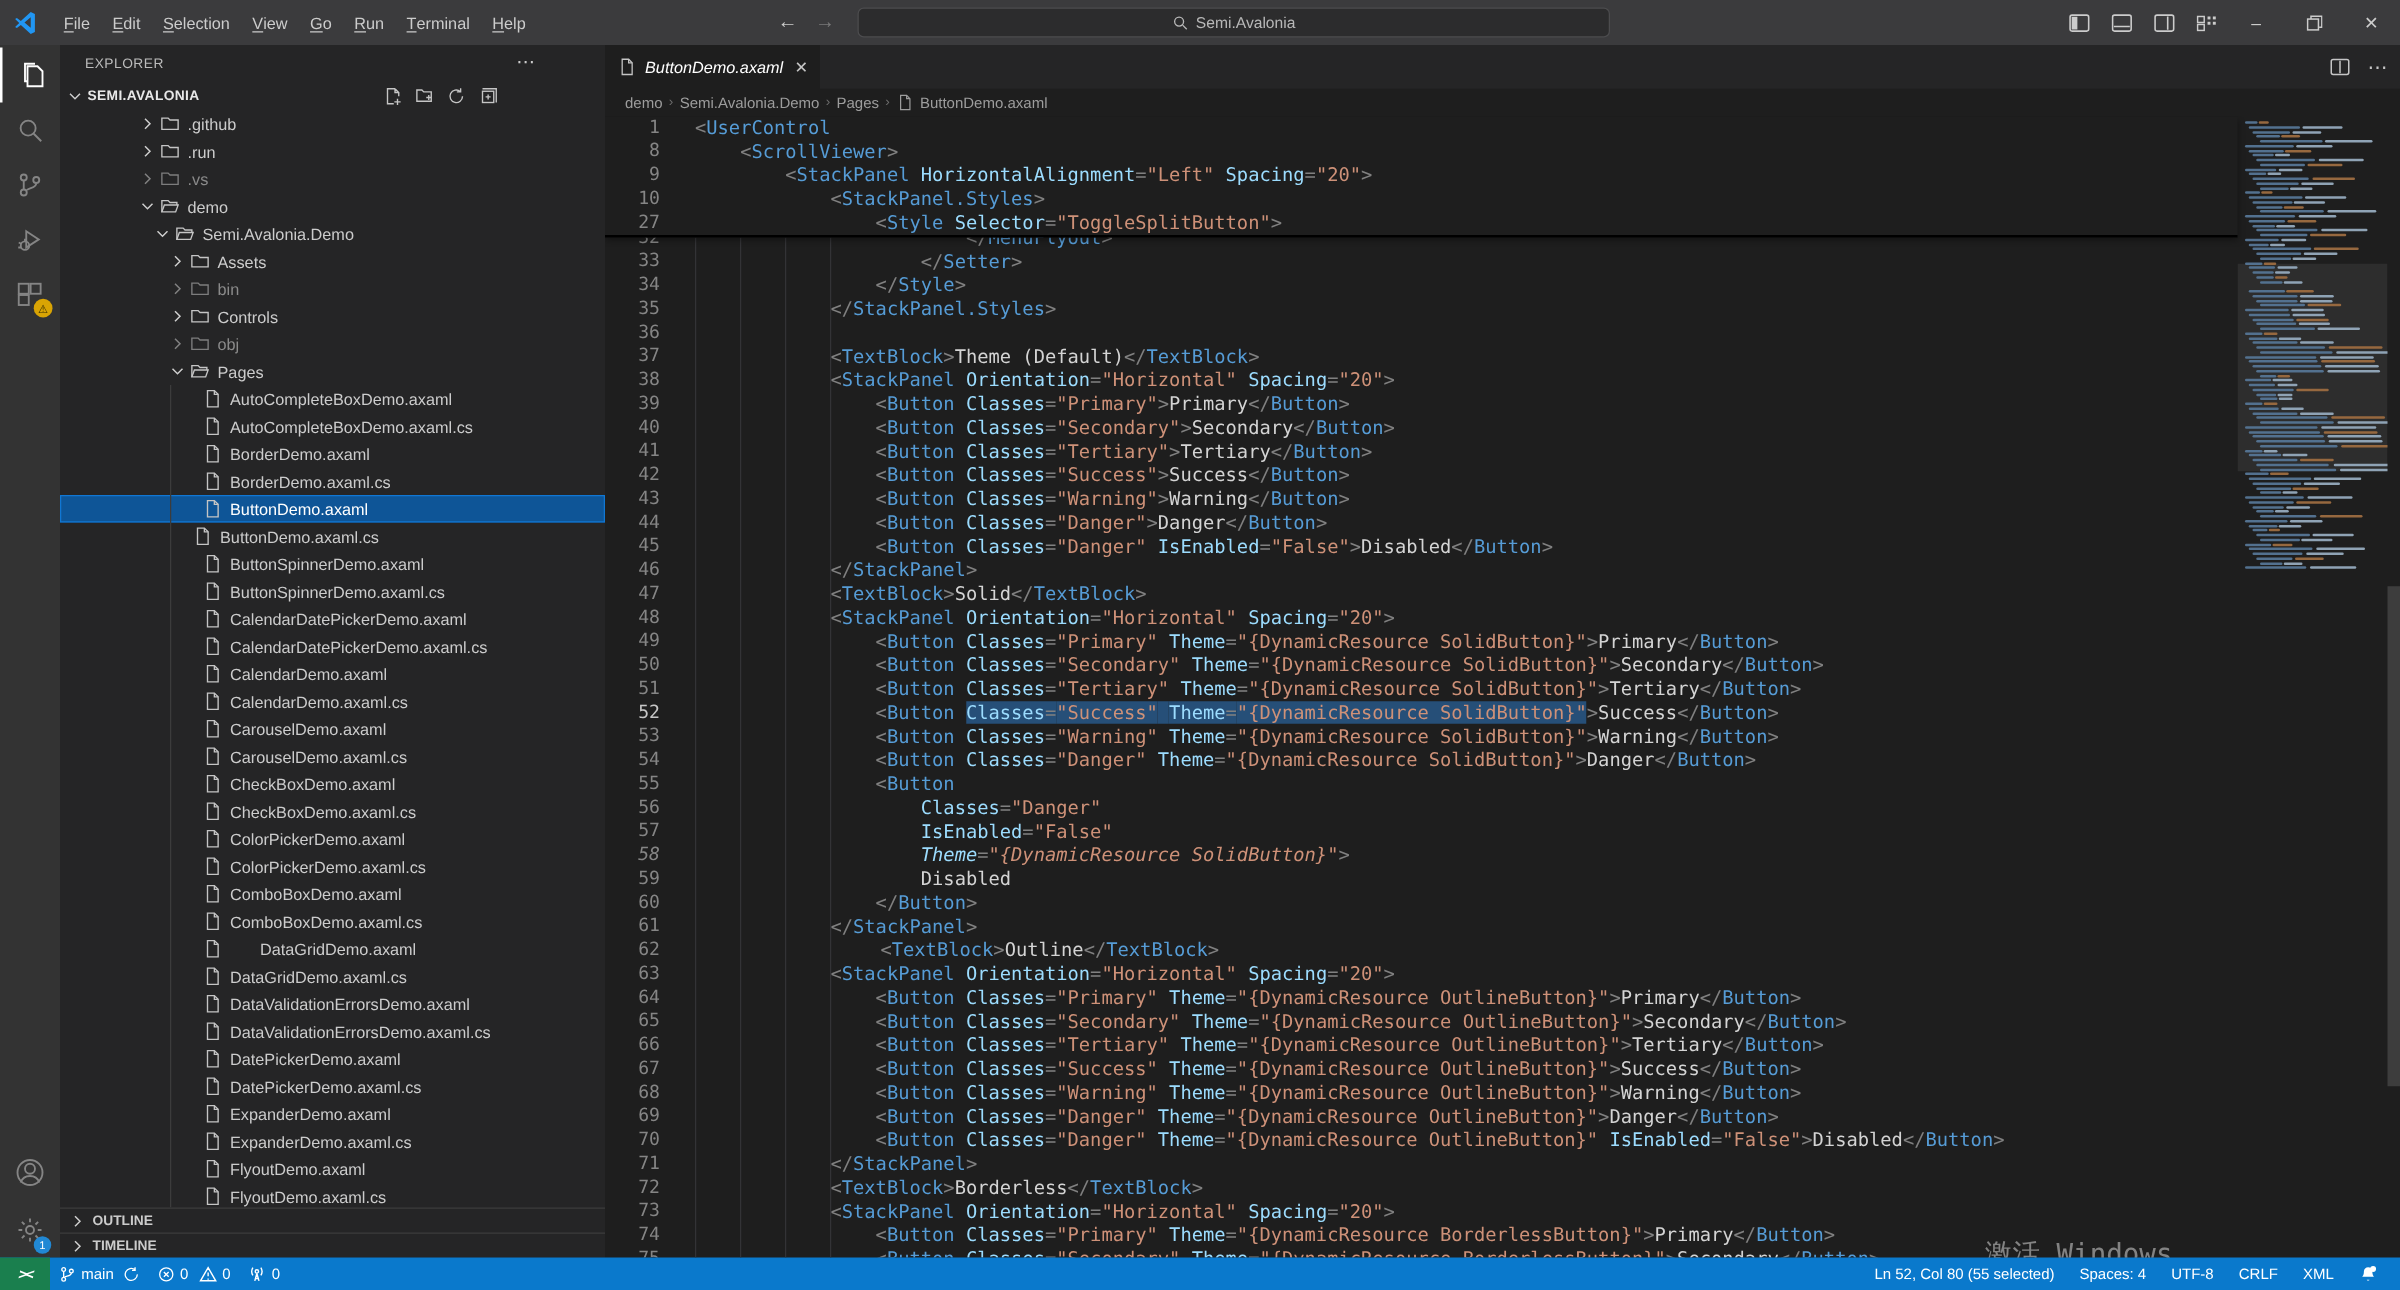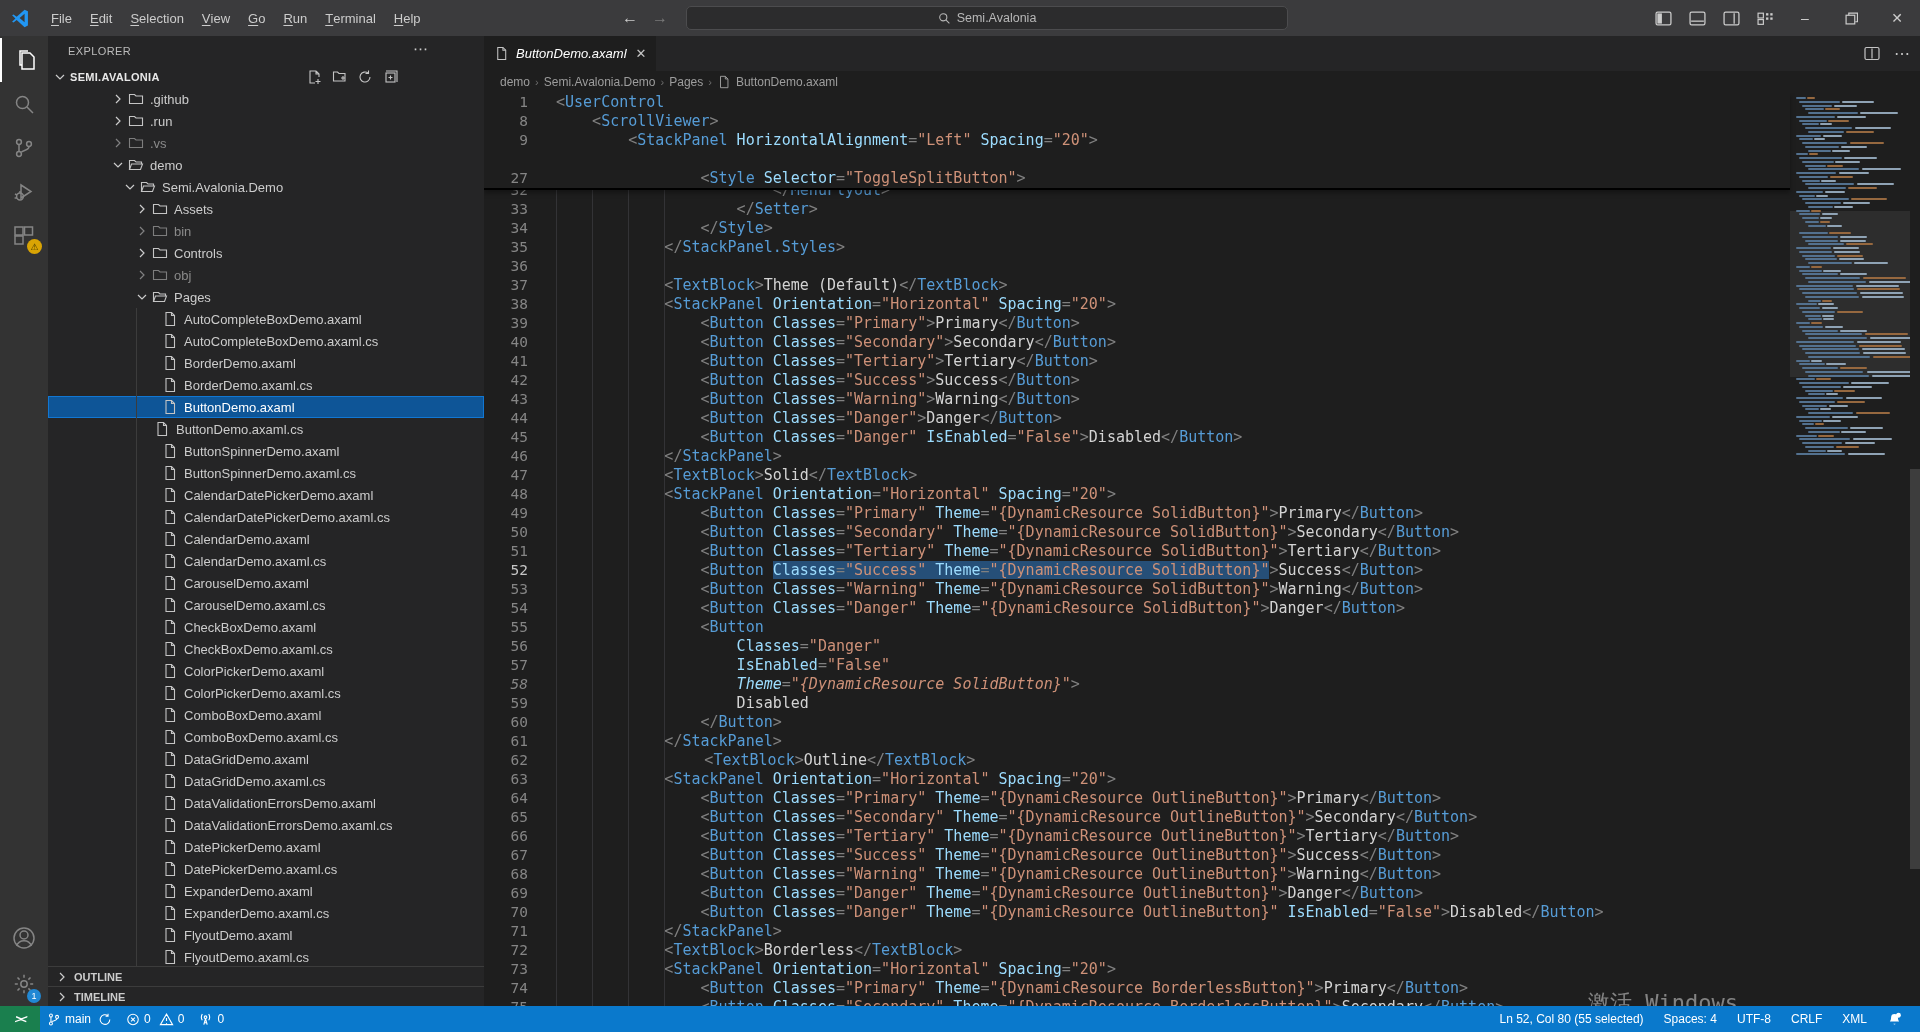--- a/index.html
+++ b/index.html
@@ -531,21 +531,21 @@
       </div>
       <div class="trow" style="top: 638px; padding-left: 112px;">
         <div class="ficon">
           <svg width="16" height="16" viewBox="0 0 16 16">
             <path d="M4 1.5h5.5l3 3V14.5H4z"></path>
             <path d="M9.5 1.5v3h3"></path>
           </svg>
         </div>
         <div>ComboBoxDemo.axaml.cs</div>
       </div>
-      <div class="trow" style="top: 660px; padding-left: 112px;">
+      <div class="trow" style="top: 660px; padding-left: 112px; gap: 24px;">
         <div class="ficon">
           <svg width="16" height="16" viewBox="0 0 16 16">
             <path d="M4 1.5h5.5l3 3V14.5H4z"></path>
             <path d="M9.5 1.5v3h3"></path>
           </svg>
         </div>
         <div>DataGridDemo.axaml</div>
       </div>
       <div class="trow" style="top: 682px; padding-left: 112px;">
         <div class="ficon">
@@ -729,20 +729,21 @@
         <div class="crow" style="top: 829px;"><div class="ln">71</div><div class="ctext" style="left: 180.372px;"><span class="tok-g">&lt;/</span><span class="tok-t">StackPanel</span><span class="tok-g">&gt;</span></div></div>
         <div class="crow" style="top: 848px;"><div class="ln">72</div><div class="ctext" style="left: 180.372px;"><span class="tok-g">&lt;</span><span class="tok-t">TextBlock</span><span class="tok-g">&gt;</span><span class="tok-w">Borderless</span><span class="tok-g">&lt;/</span><span class="tok-t">TextBlock</span><span class="tok-g">&gt;</span></div></div>
         <div class="crow" style="top: 867px;"><div class="ln">73</div><div class="ctext" style="left: 180.372px;"><span class="tok-g">&lt;</span><span class="tok-t">StackPanel</span><span class="tok-w"> </span><span class="tok-a">Orientation</span><span class="tok-g">=</span><span class="tok-s">"Horizontal"</span><span class="tok-w"> </span><span class="tok-a">Spacing</span><span class="tok-g">=</span><span class="tok-s">"20"</span><span class="tok-g">&gt;</span></div></div>
         <div class="crow" style="top: 886px;"><div class="ln">74</div><div class="ctext" style="left: 216.496px;"><span class="tok-g">&lt;</span><span class="tok-t">Button</span><span class="tok-w"> </span><span class="tok-a">Classes</span><span class="tok-g">=</span><span class="tok-s">"Primary"</span><span class="tok-w"> </span><span class="tok-a">Theme</span><span class="tok-g">=</span><span class="tok-s">"{DynamicResource BorderlessButton}"</span><span class="tok-g">&gt;</span><span class="tok-w">Primary</span><span class="tok-g">&lt;/</span><span class="tok-t">Button</span><span class="tok-g">&gt;</span></div></div>
         <div class="crow" style="top: 905px;"><div class="ln">75</div><div class="ctext" style="left: 216.496px;"><span class="tok-g">&lt;</span><span class="tok-t">Button</span><span class="tok-w"> </span><span class="tok-a">Classes</span><span class="tok-g">=</span><span class="tok-s">"Secondary"</span><span class="tok-w"> </span><span class="tok-a">Theme</span><span class="tok-g">=</span><span class="tok-s">"{DynamicResource BorderlessButton}"</span><span class="tok-g">&gt;</span><span class="tok-w">Secondary</span><span class="tok-g">&lt;/</span><span class="tok-t">Button</span><span class="tok-g">&gt;</span></div></div>
       </div>
     <div id="sticky">
         <div class="crow" style="top: 0px;"><div class="ln">1</div><div class="ctext" style="left: 72px;"><span class="tok-g">&lt;</span><span class="tok-t">UserControl</span></div></div>
         <div class="crow" style="top: 19px;"><div class="ln">8</div><div class="ctext" style="left: 108.124px;"><span class="tok-g">&lt;</span><span class="tok-t">ScrollViewer</span><span class="tok-g">&gt;</span></div></div>
         <div class="crow" style="top: 38px;"><div class="ln">9</div><div class="ctext" style="left: 144.248px;"><span class="tok-g">&lt;</span><span class="tok-t">StackPanel</span><span class="tok-w"> </span><span class="tok-a">HorizontalAlignment</span><span class="tok-g">=</span><span class="tok-s">"Left"</span><span class="tok-w"> </span><span class="tok-a">Spacing</span><span class="tok-g">=</span><span class="tok-s">"20"</span><span class="tok-g">&gt;</span></div></div>
+        <div class="crow" style="top: 57px;"><div class="ln">10</div><div class="ctext" style="left: 180.372px;"><span class="tok-g">&lt;</span><span class="tok-t">StackPanel.Styles</span><span class="tok-g">&gt;</span></div></div>
         <div class="crow" style="top: 76px;"><div class="ln">27</div><div class="ctext" style="left: 216.496px;"><span class="tok-g">&lt;</span><span class="tok-t">Style</span><span class="tok-w"> </span><span class="tok-a">Selector</span><span class="tok-g">=</span><span class="tok-s">"ToggleSplitButton"</span><span class="tok-g">&gt;</span></div></div>
       </div>
     <div id="minimap">
         <div id="minimap-slider" style="top: 118px; height: 166px;"></div>
         <div class="mrow" style="top: 4px; left: 6px; width: 10.395px; background: rgb(83, 113, 143);"></div>
         <div class="mrow" style="top: 4px; left: 16.962px; width: 7.938px; background: rgb(150, 104, 63);"></div>
         <div class="mrow" style="top: 7.75px; left: 9px; width: 41.0025px; background: rgb(83, 113, 143);"></div>
         <div class="mrow" style="top: 7.75px; left: 52.239px; width: 31.311px; background: rgb(143, 163, 181);"></div>
         <div class="mrow" style="top: 11.5px; left: 12px; width: 30.03px; background: rgb(83, 113, 143);"></div>
         <div class="mrow" style="top: 11.5px; left: 43.668px; width: 22.932px; background: rgb(143, 163, 181);"></div>

